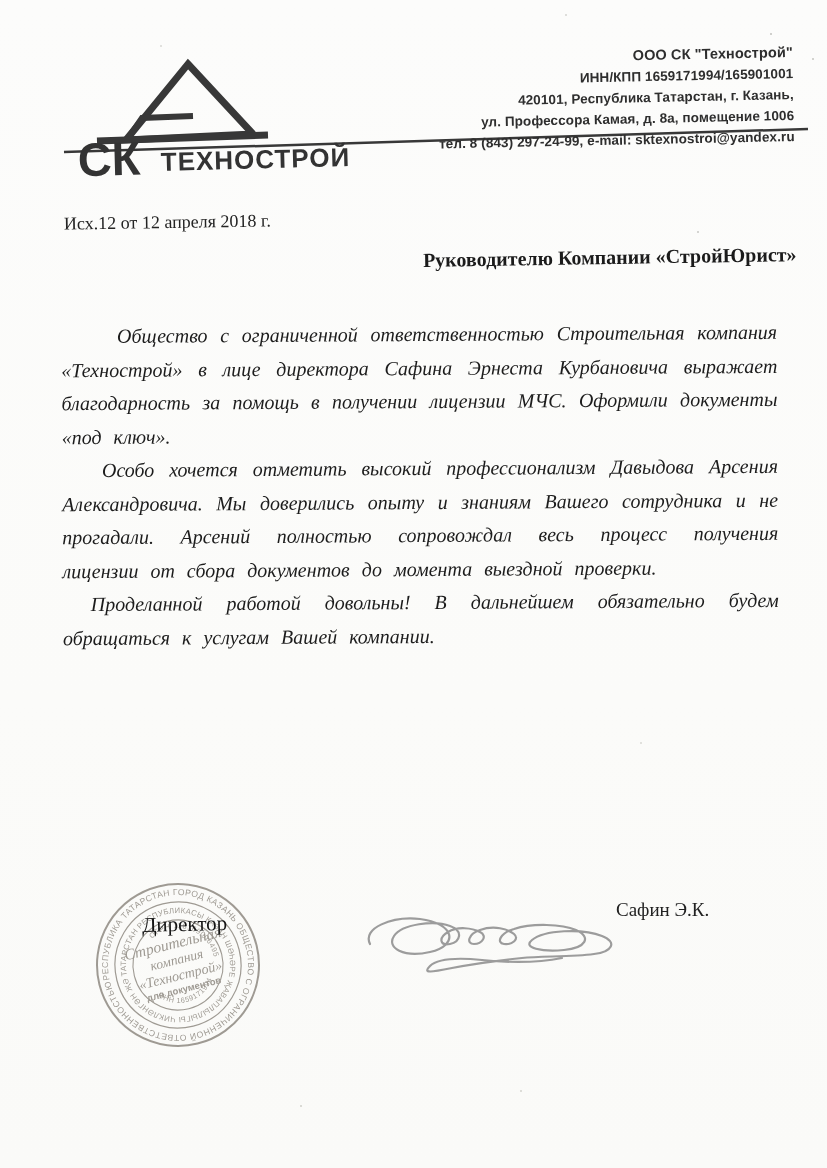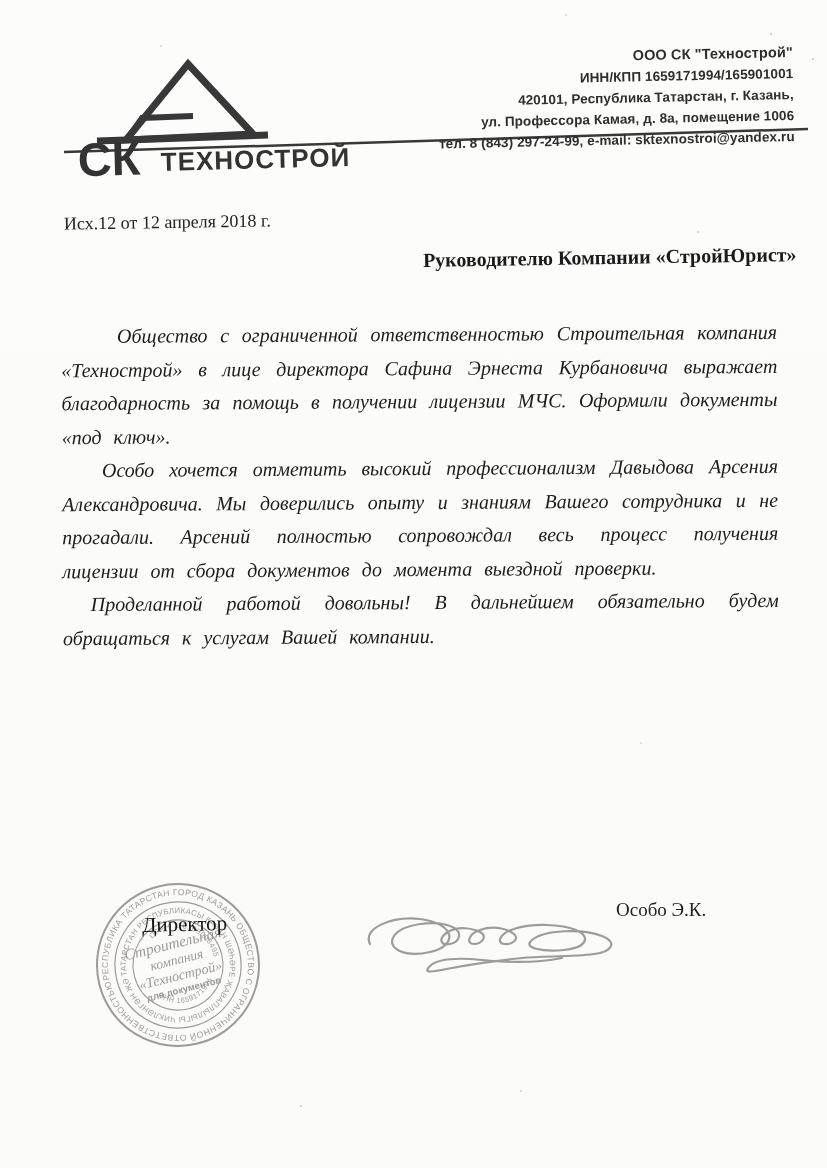--- a/index.html
+++ b/index.html
@@ -170,15 +170,15 @@
          C190,54 170,50 180,42
          C192,32 230,30 250,38
          C266,44 260,54 242,56
          C220,59 190,58 170,60
          C150,62 120,66 100,70
          C80,74 70,76 78,68
          C86,60 110,60 130,62
          C160,65 190,64 210,60"></path>
   </svg>
 
-  <div class="sig-name">Особо Э.К.</div>
+  <div class="sig-name">Сафин Э.К.</div>
 
 </div>
 
 </body></html>

